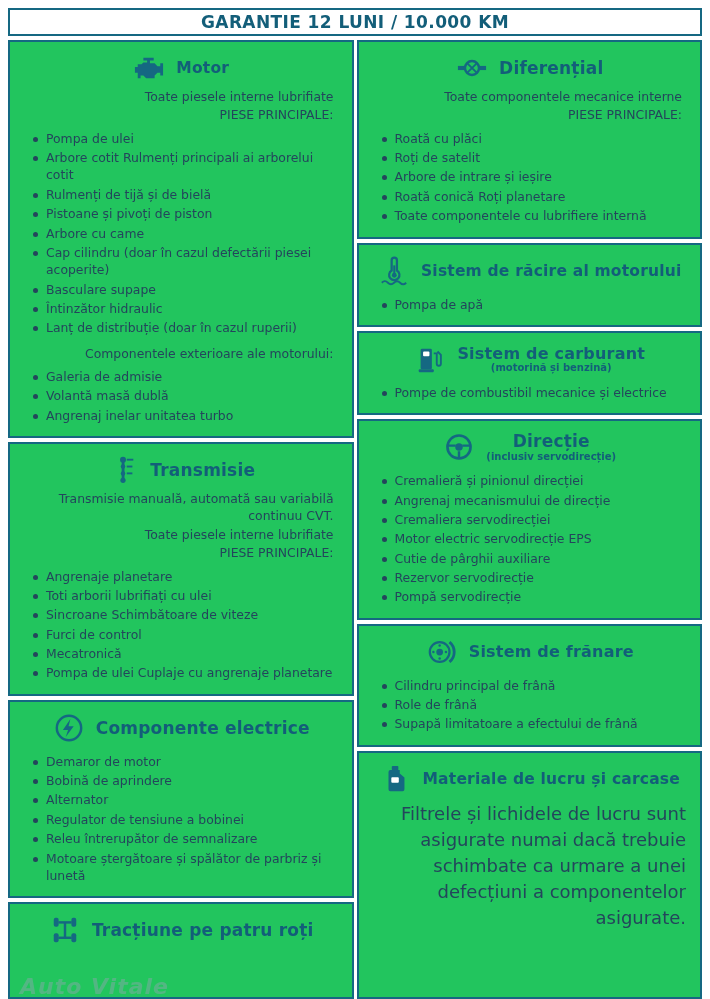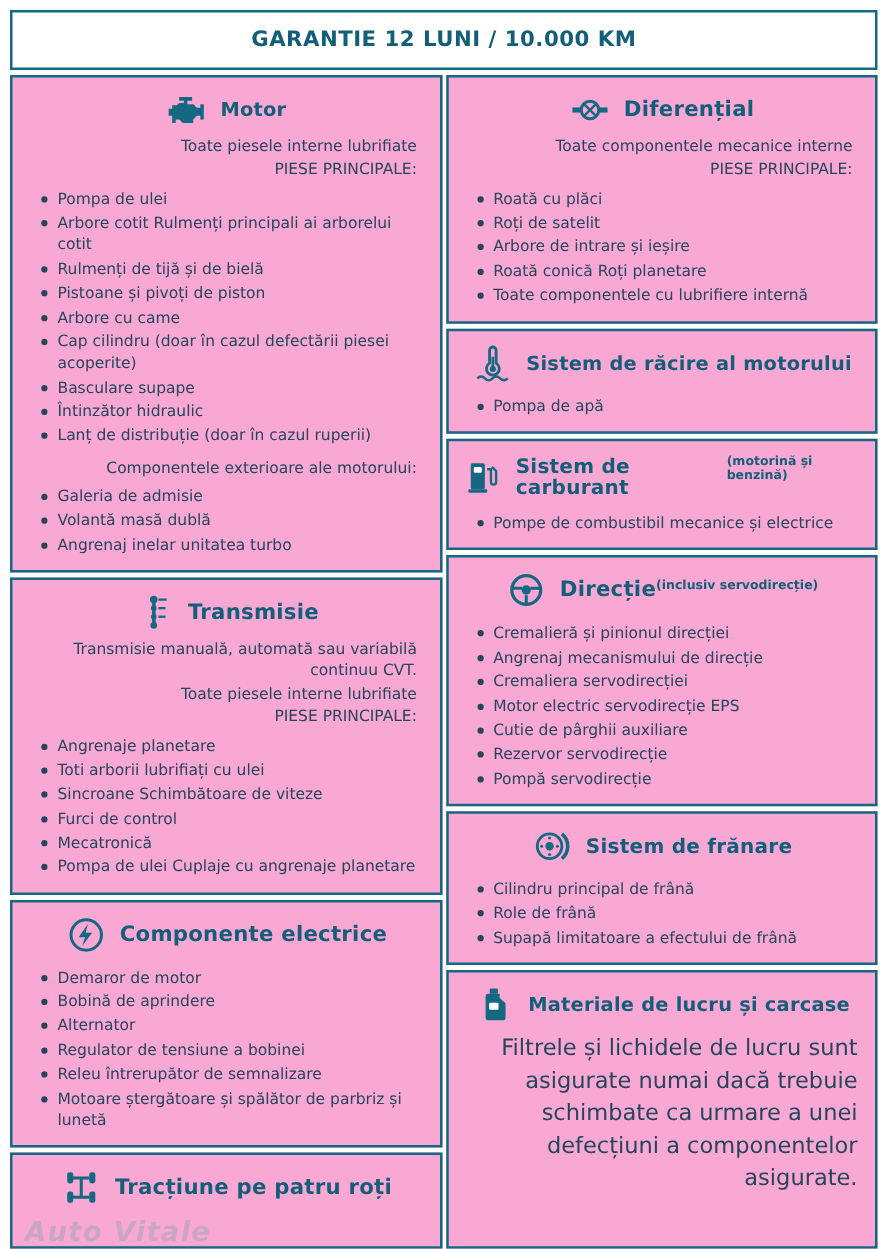--- a/index.html
+++ b/index.html
@@ -10,32 +10,32 @@
   *{margin:0;padding:0;box-sizing:border-box;}
   html,body{background:#fff;}
   body{
     width:710px;height:999px;overflow:hidden;position:relative;
     font-family:"DejaVu Sans","Liberation Sans",sans-serif;
     color:var(--body);
   }
   .page{height:100%;padding:8px 8px 0;display:flex;flex-direction:column;gap:4px;}
   .header-box{
     border:2px solid var(--accent);
-    text-align:center;padding:12px 4px;flex:0 0 auto;
+    text-align:center;padding:2px 4px;flex:0 0 auto;
   }
   .header-box h1{font-size:17px;letter-spacing:.4px;color:var(--heading);}
   .columns{display:flex;gap:3px;flex:1 1 auto;min-height:0;}
   .col{display:flex;flex-direction:column;gap:4px;width:50%;}
   .col > .box:last-child{flex:1 0 auto;}
-  .box{border:2px solid var(--accent);background:#f9a8d4;padding:8px 10px 10px;}
+  .box{border:2px solid var(--accent);background:#22c55e;padding:8px 10px 10px;}
   .box-head{display:flex;align-items:center;justify-content:center;gap:10px;margin:3px 0 5px;}
   .icon{color:var(--accent);display:inline-flex;flex:0 0 auto;}
   .icon svg{width:34px;height:30px;display:block;}
   h2{font-size:15.5px;color:var(--heading);letter-spacing:.2px;}
-  .title-wrap{display:flex;line-height:1.1;}
+  .title-wrap{display:flex;flex-direction:column;line-height:1.1;text-align:center;}
   .subtitle{font-size:10px;font-weight:bold;color:var(--heading);}
   p.center{text-align:right;font-size:12.4px;line-height:1.4;margin:1px 8px;}
   p.para{ text-align:right;font-size:18px;line-height:1.45;margin:7px 4px 0;}
   ul{list-style:none;padding:5px 2px 0 12px;}
   li{font-size:12.4px;line-height:1.4;position:relative;padding-left:14px;margin-bottom:2px;}
   li::before{content:"";position:absolute;left:1px;top:7px;width:5px;height:5px;border-radius:50%;background:var(--body);}
   .watermark{
     position:absolute;left:20px;bottom:0;font-size:22px;font-weight:bold;font-style:italic;
     color:#8fa6b0;opacity:.45;letter-spacing:1px;pointer-events:none;
   }

